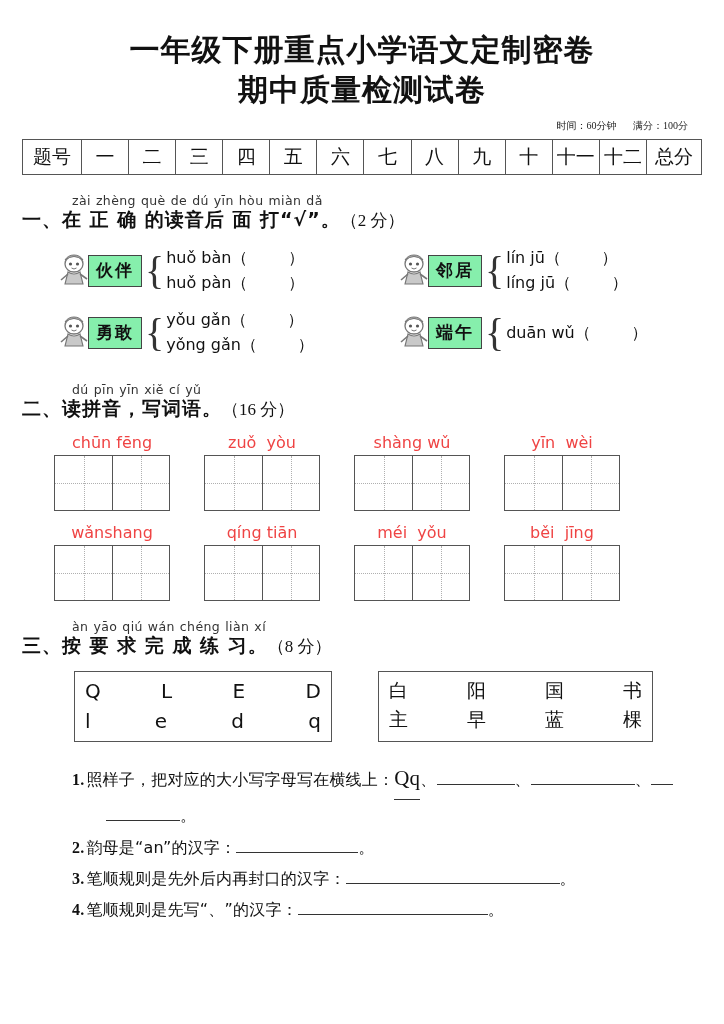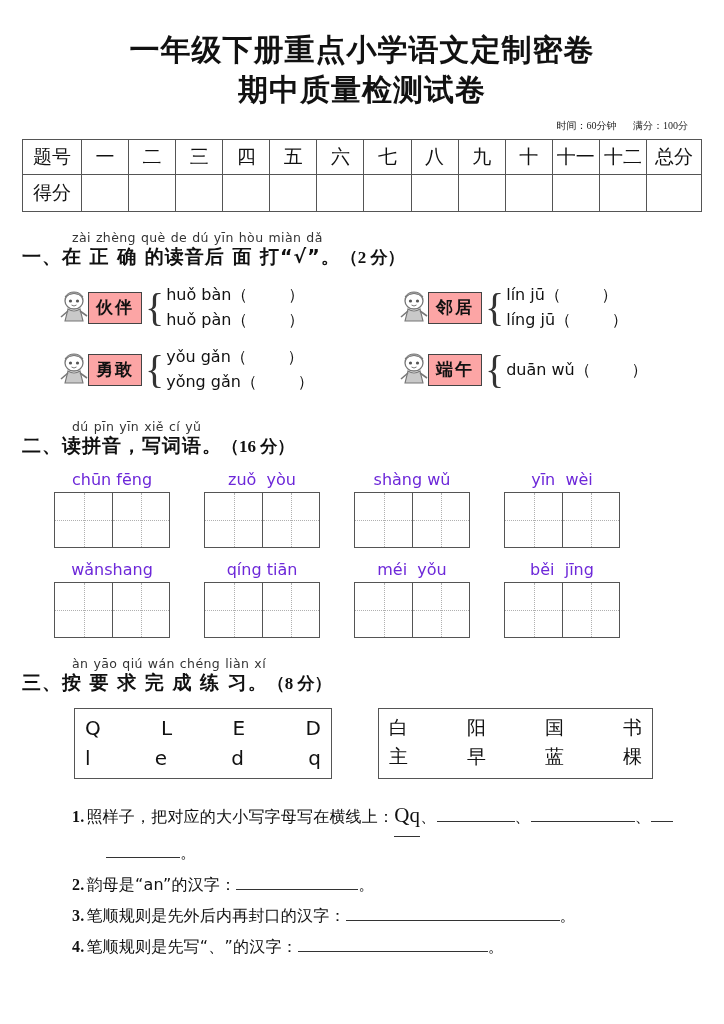--- a/index.html
+++ b/index.html
@@ -87,21 +87,21 @@
   .sec-title {
     font-family: "DejaVu Sans", "Liberation Sans", sans-serif;
     font-weight: bold;
     font-size: 19px;
     color: #111;
     letter-spacing: 1px;
     line-height: 1.25;
   }
   .sec-title .pts {
     font-family: "Liberation Serif", serif;
-    font-weight: bold;
+    font-weight: normal;
     font-size: 17px;
     letter-spacing: 0;
   }
 
   
   .choice-wrap {
     margin-top: 8px;
     display: flex;
     flex-wrap: wrap;
   }
@@ -122,21 +122,21 @@
     z-index: 2;
   }
   .kid svg { display: block; }
   .word-box {
     border: 1.5px solid #444;
     padding: 3px 7px 4px 7px;
     font-family: "DejaVu Sans", "Liberation Sans", sans-serif;
     font-weight: bold;
     font-size: 17px;
     color: #111;
-    background: #fca5a5;
+    background: #86efac;
     letter-spacing: 2px;
     flex: none;
   }
   .brace {
     font-size: 40px;
     line-height: 0.8;
     color: #333;
     margin: 0 2px 0 3px;
     font-family: "Liberation Serif", serif;
     flex: none;
@@ -162,21 +162,21 @@
   }
   .pin-cell {
     width: 150px;
     flex: none;
   }
   .pin-label {
     font-family: "DejaVu Sans", "Liberation Sans", sans-serif;
     font-size: 16px;
     text-align: center;
     width: 116px;
-    color: #6d28d9;
+    color: #ef4444;
     margin-bottom: 3px;
     white-space: pre;
   }
   .tzg {
     width: 116px;
     height: 56px;
     border: 1.5px solid #555;
     box-sizing: border-box;
     display: flex;
     position: relative;
@@ -281,36 +281,20 @@
       <td>五</td>
       <td>六</td>
       <td>七</td>
       <td>八</td>
       <td>九</td>
       <td>十</td>
       <td>十一</td>
       <td>十二</td>
       <td class="total">总分</td>
     </tr>
-    <tr class="row-score">
-      <td class="head-label">得分</td>
-      <td></td>
-      <td></td>
-      <td></td>
-      <td></td>
-      <td></td>
-      <td></td>
-      <td></td>
-      <td></td>
-      <td></td>
-      <td></td>
-      <td></td>
-      <td></td>
-      <td class="total"></td>
-    </tr>
   </tbody>
     </table>
 
   <div class="section">
     <div class="sec-pinyin">
       <i>zài</i><i>zhèng</i><i>què</i><i>de</i><i>dú</i><i>yīn</i><i>hòu</i><i>miàn</i><i>dǎ</i>
     </div>
     <div class="sec-title">
       <span>一、在 正 确 的读音后 面 打“√”。</span><span class="pts">（2 分）</span>
     </div>

